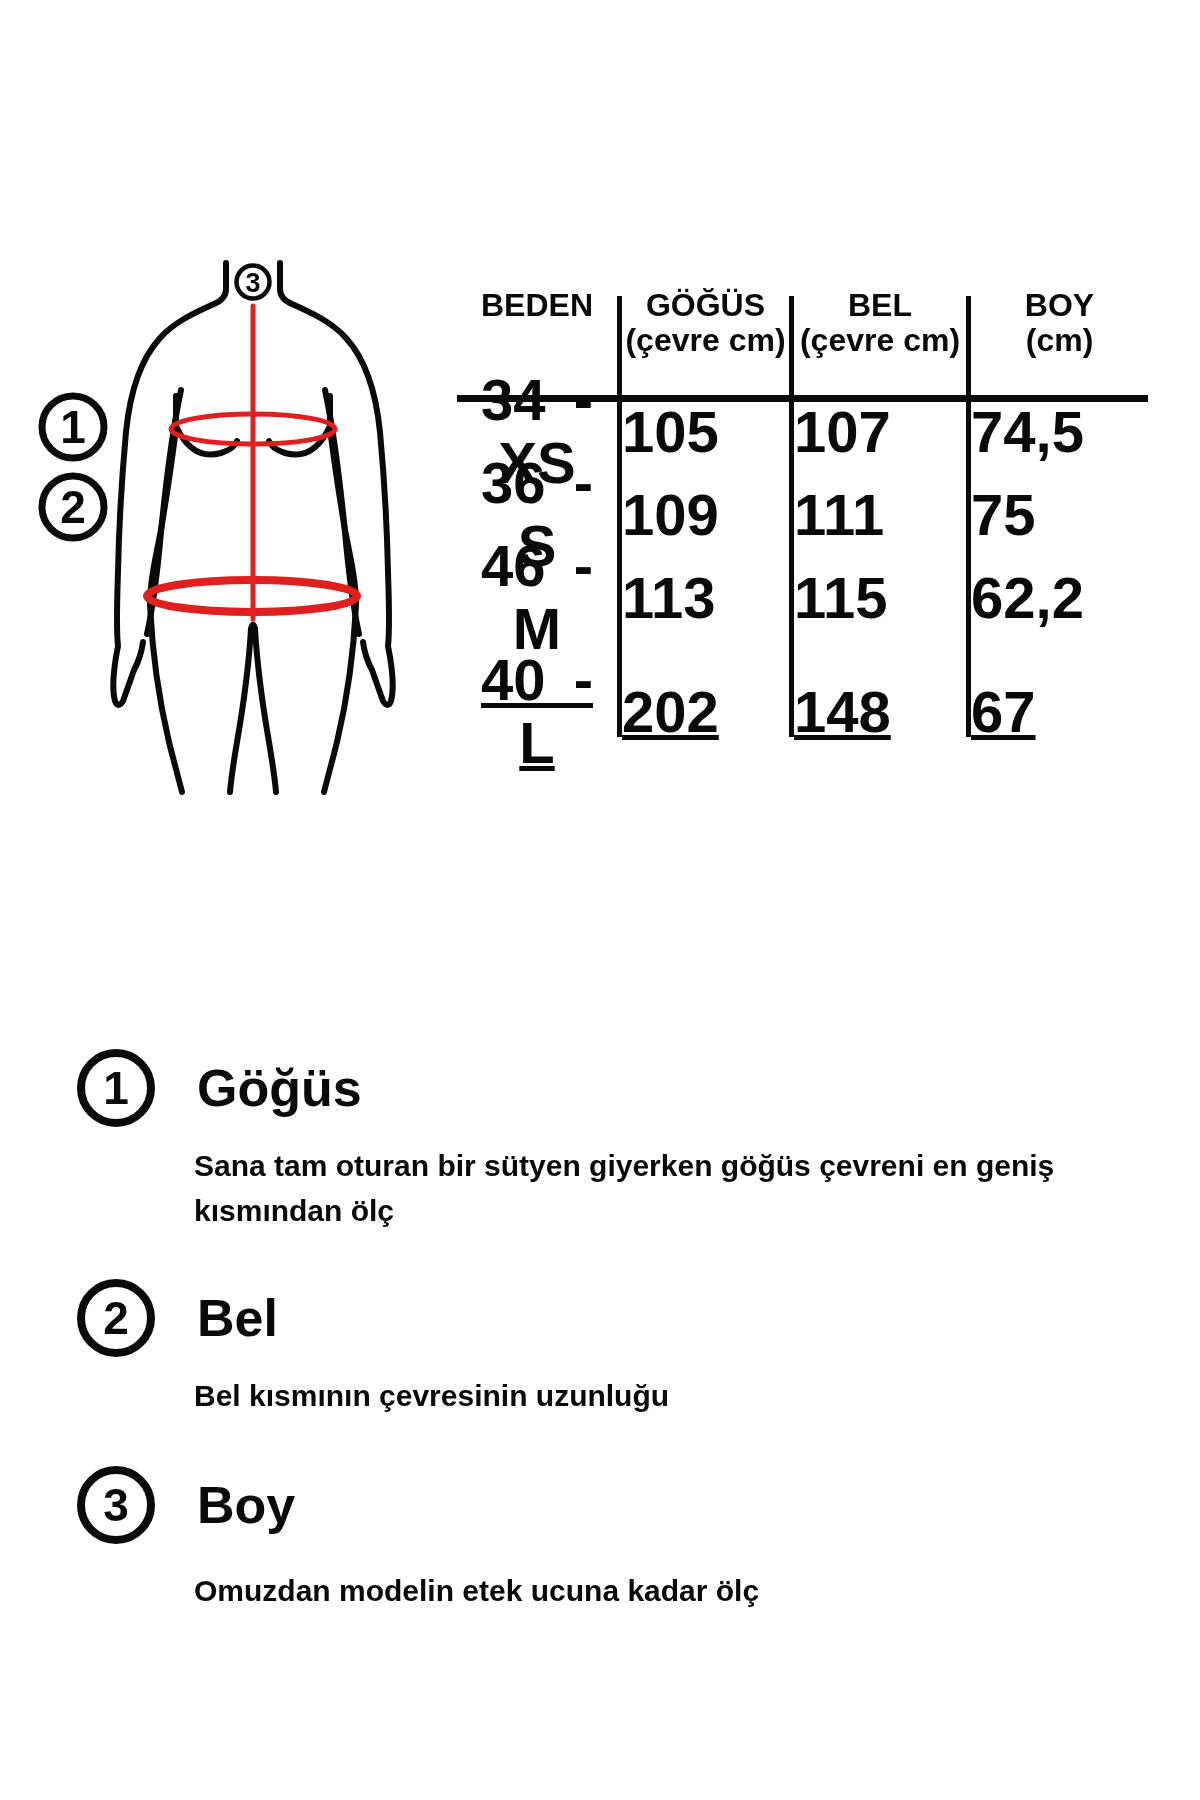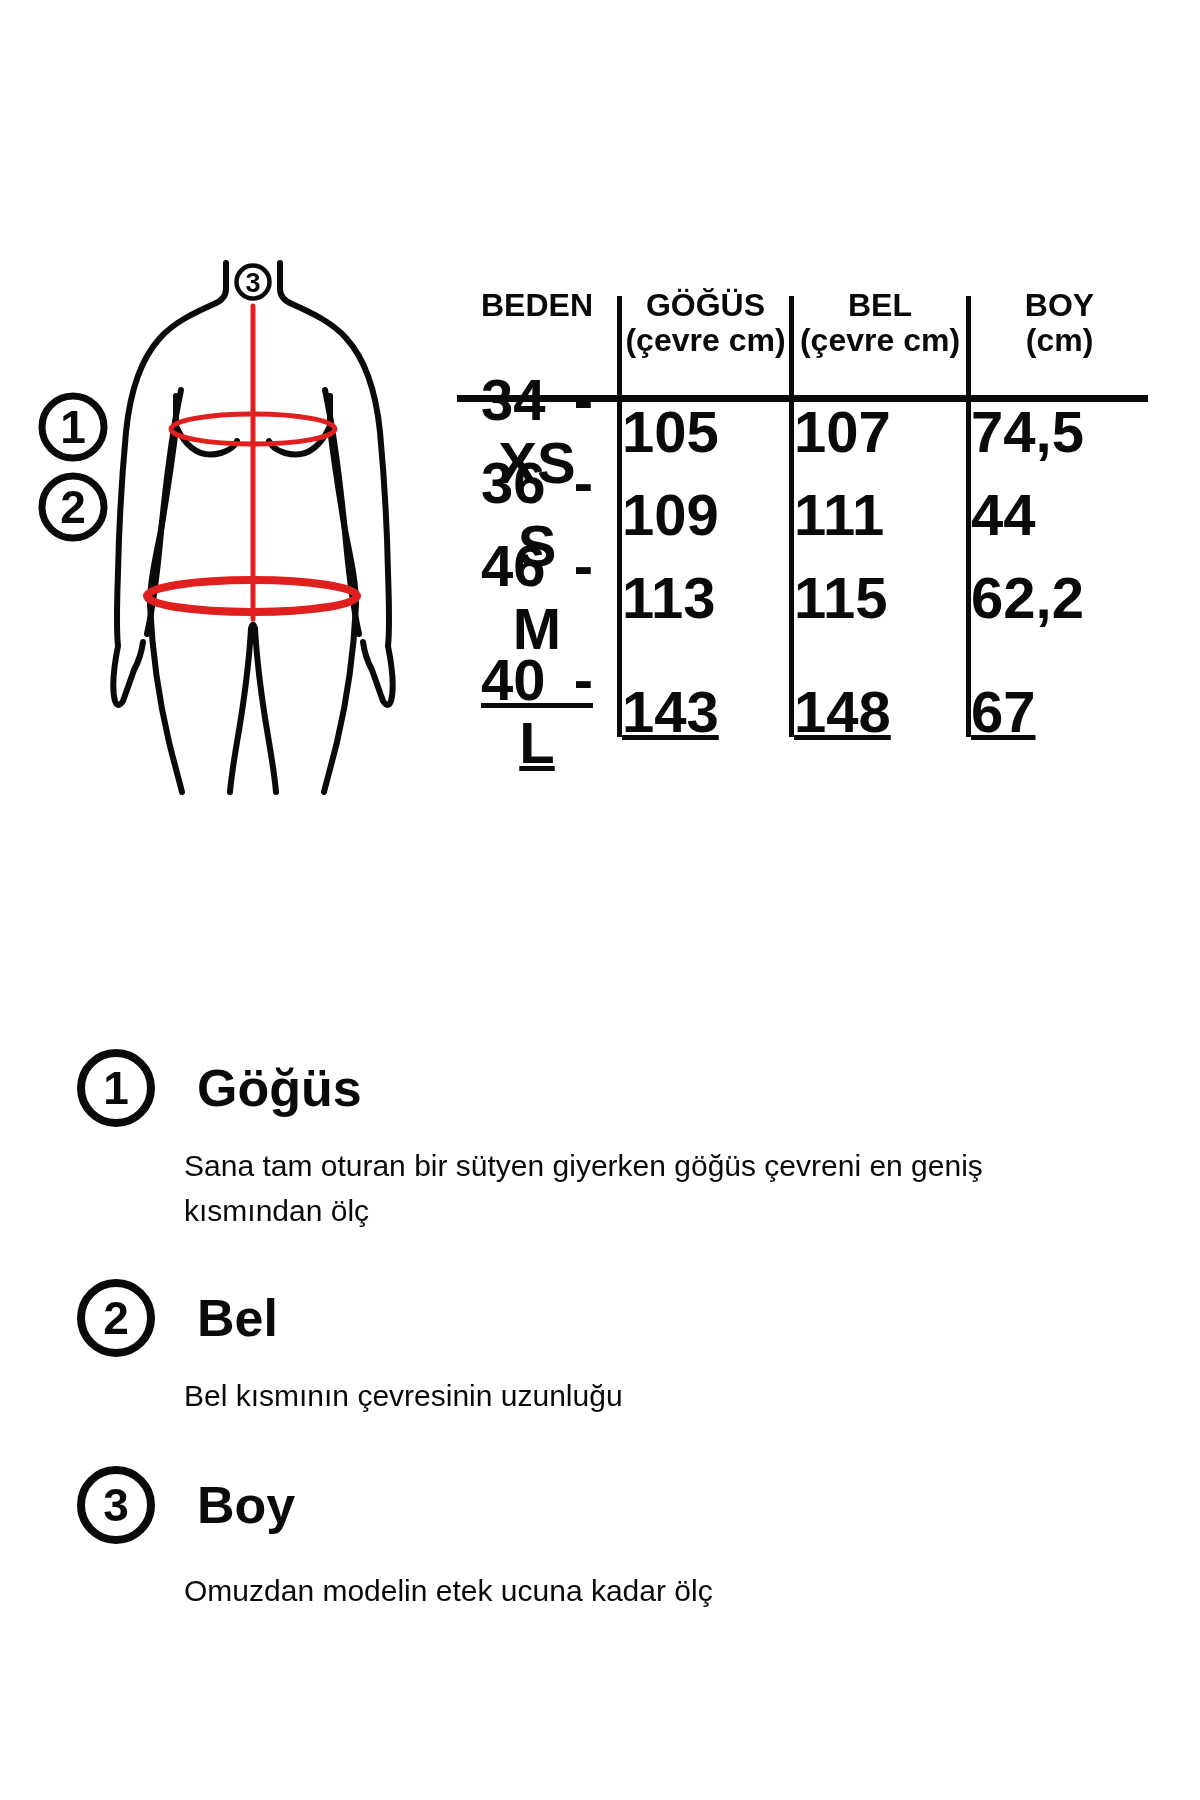--- a/index.html
+++ b/index.html
@@ -46,22 +46,22 @@
     box-sizing:border-box;border:8px solid #0a0a0a;border-radius:50%;
     display:flex;align-items:center;justify-content:center;
     font-size:46px;font-weight:bold;
   }
   .legend-title{
     position:absolute;left:197px;height:78px;
     display:flex;align-items:center;
     font-size:52px;font-weight:bold;
   }
   .legend-desc{
-    position:absolute;left:184px;
-    font-size:30px;font-weight:normal;line-height:45px;
+    position:absolute;left:194px;
+    font-size:30px;font-weight:bold;line-height:45px;
   }
   .s1c{top:1049px;} .s1t{top:1049px;} .s1d{top:1143px;}
   .s2c{top:1279px;} .s2t{top:1279px;} .s2d{top:1373px;text-align:right;}
   .s3c{top:1466px;} .s3t{top:1466px;} .s3d{top:1568px;}
 </style>
 </head>
 <body>
 
 <div class="page">
 
@@ -130,29 +130,29 @@
     </div>
 
     <div class="cell row1 col1 size-label">34 - XS</div>
     <div class="cell row1 col2">105</div>
     <div class="cell row1 col3">107</div>
     <div class="cell row1 col4">74,5</div>
 
     <div class="cell row2 col1 size-label">36 - S</div>
     <div class="cell row2 col2">109</div>
     <div class="cell row2 col3">111</div>
-    <div class="cell row2 col4">44</div>
+    <div class="cell row2 col4">75</div>
 
     <div class="cell row3 col1 size-label">46 - M</div>
     <div class="cell row3 col2">113</div>
     <div class="cell row3 col3">115</div>
     <div class="cell row3 col4">62,2</div>
 
     <div class="cell row4 col1 size-label">40 - L</div>
-    <div class="cell row4 col2">143</div>
+    <div class="cell row4 col2">202</div>
     <div class="cell row4 col3">148</div>
     <div class="cell row4 col4">67</div>
   </div>
 
   <div>
 
     <div class="legend-circle s1c">
       <span>1</span>
     </div>
     <div class="legend-title s1t">Göğüs</div>

